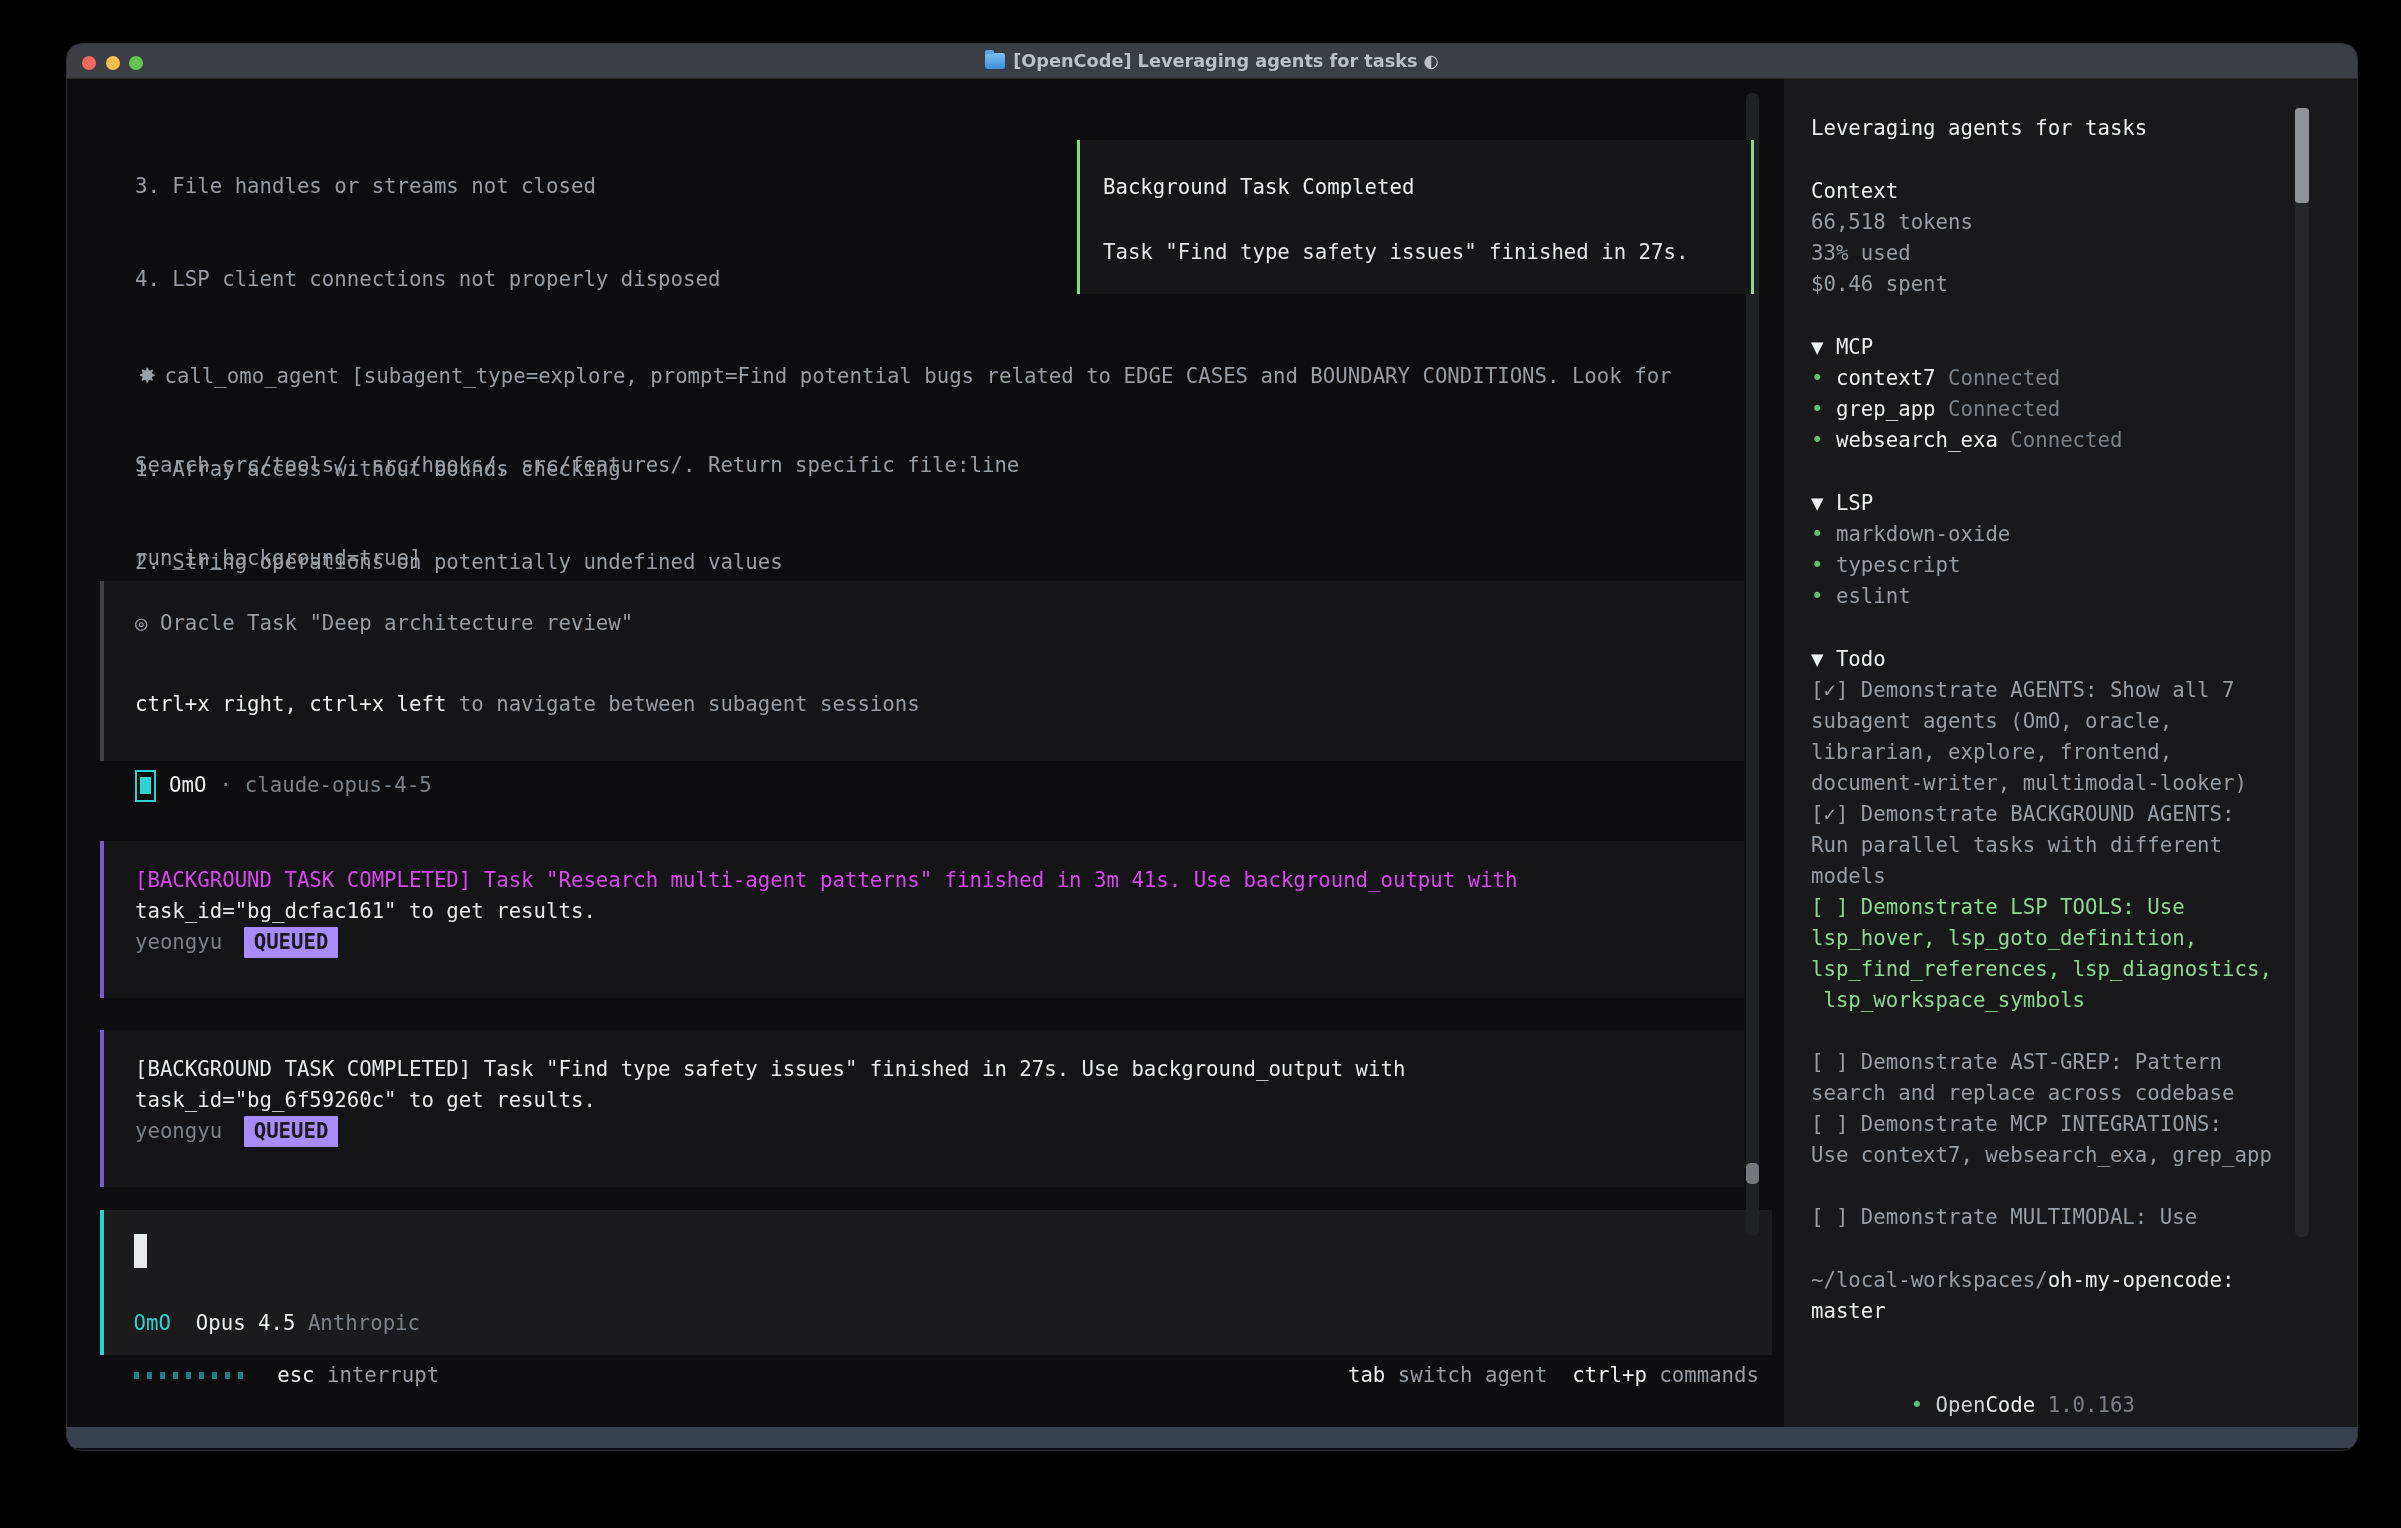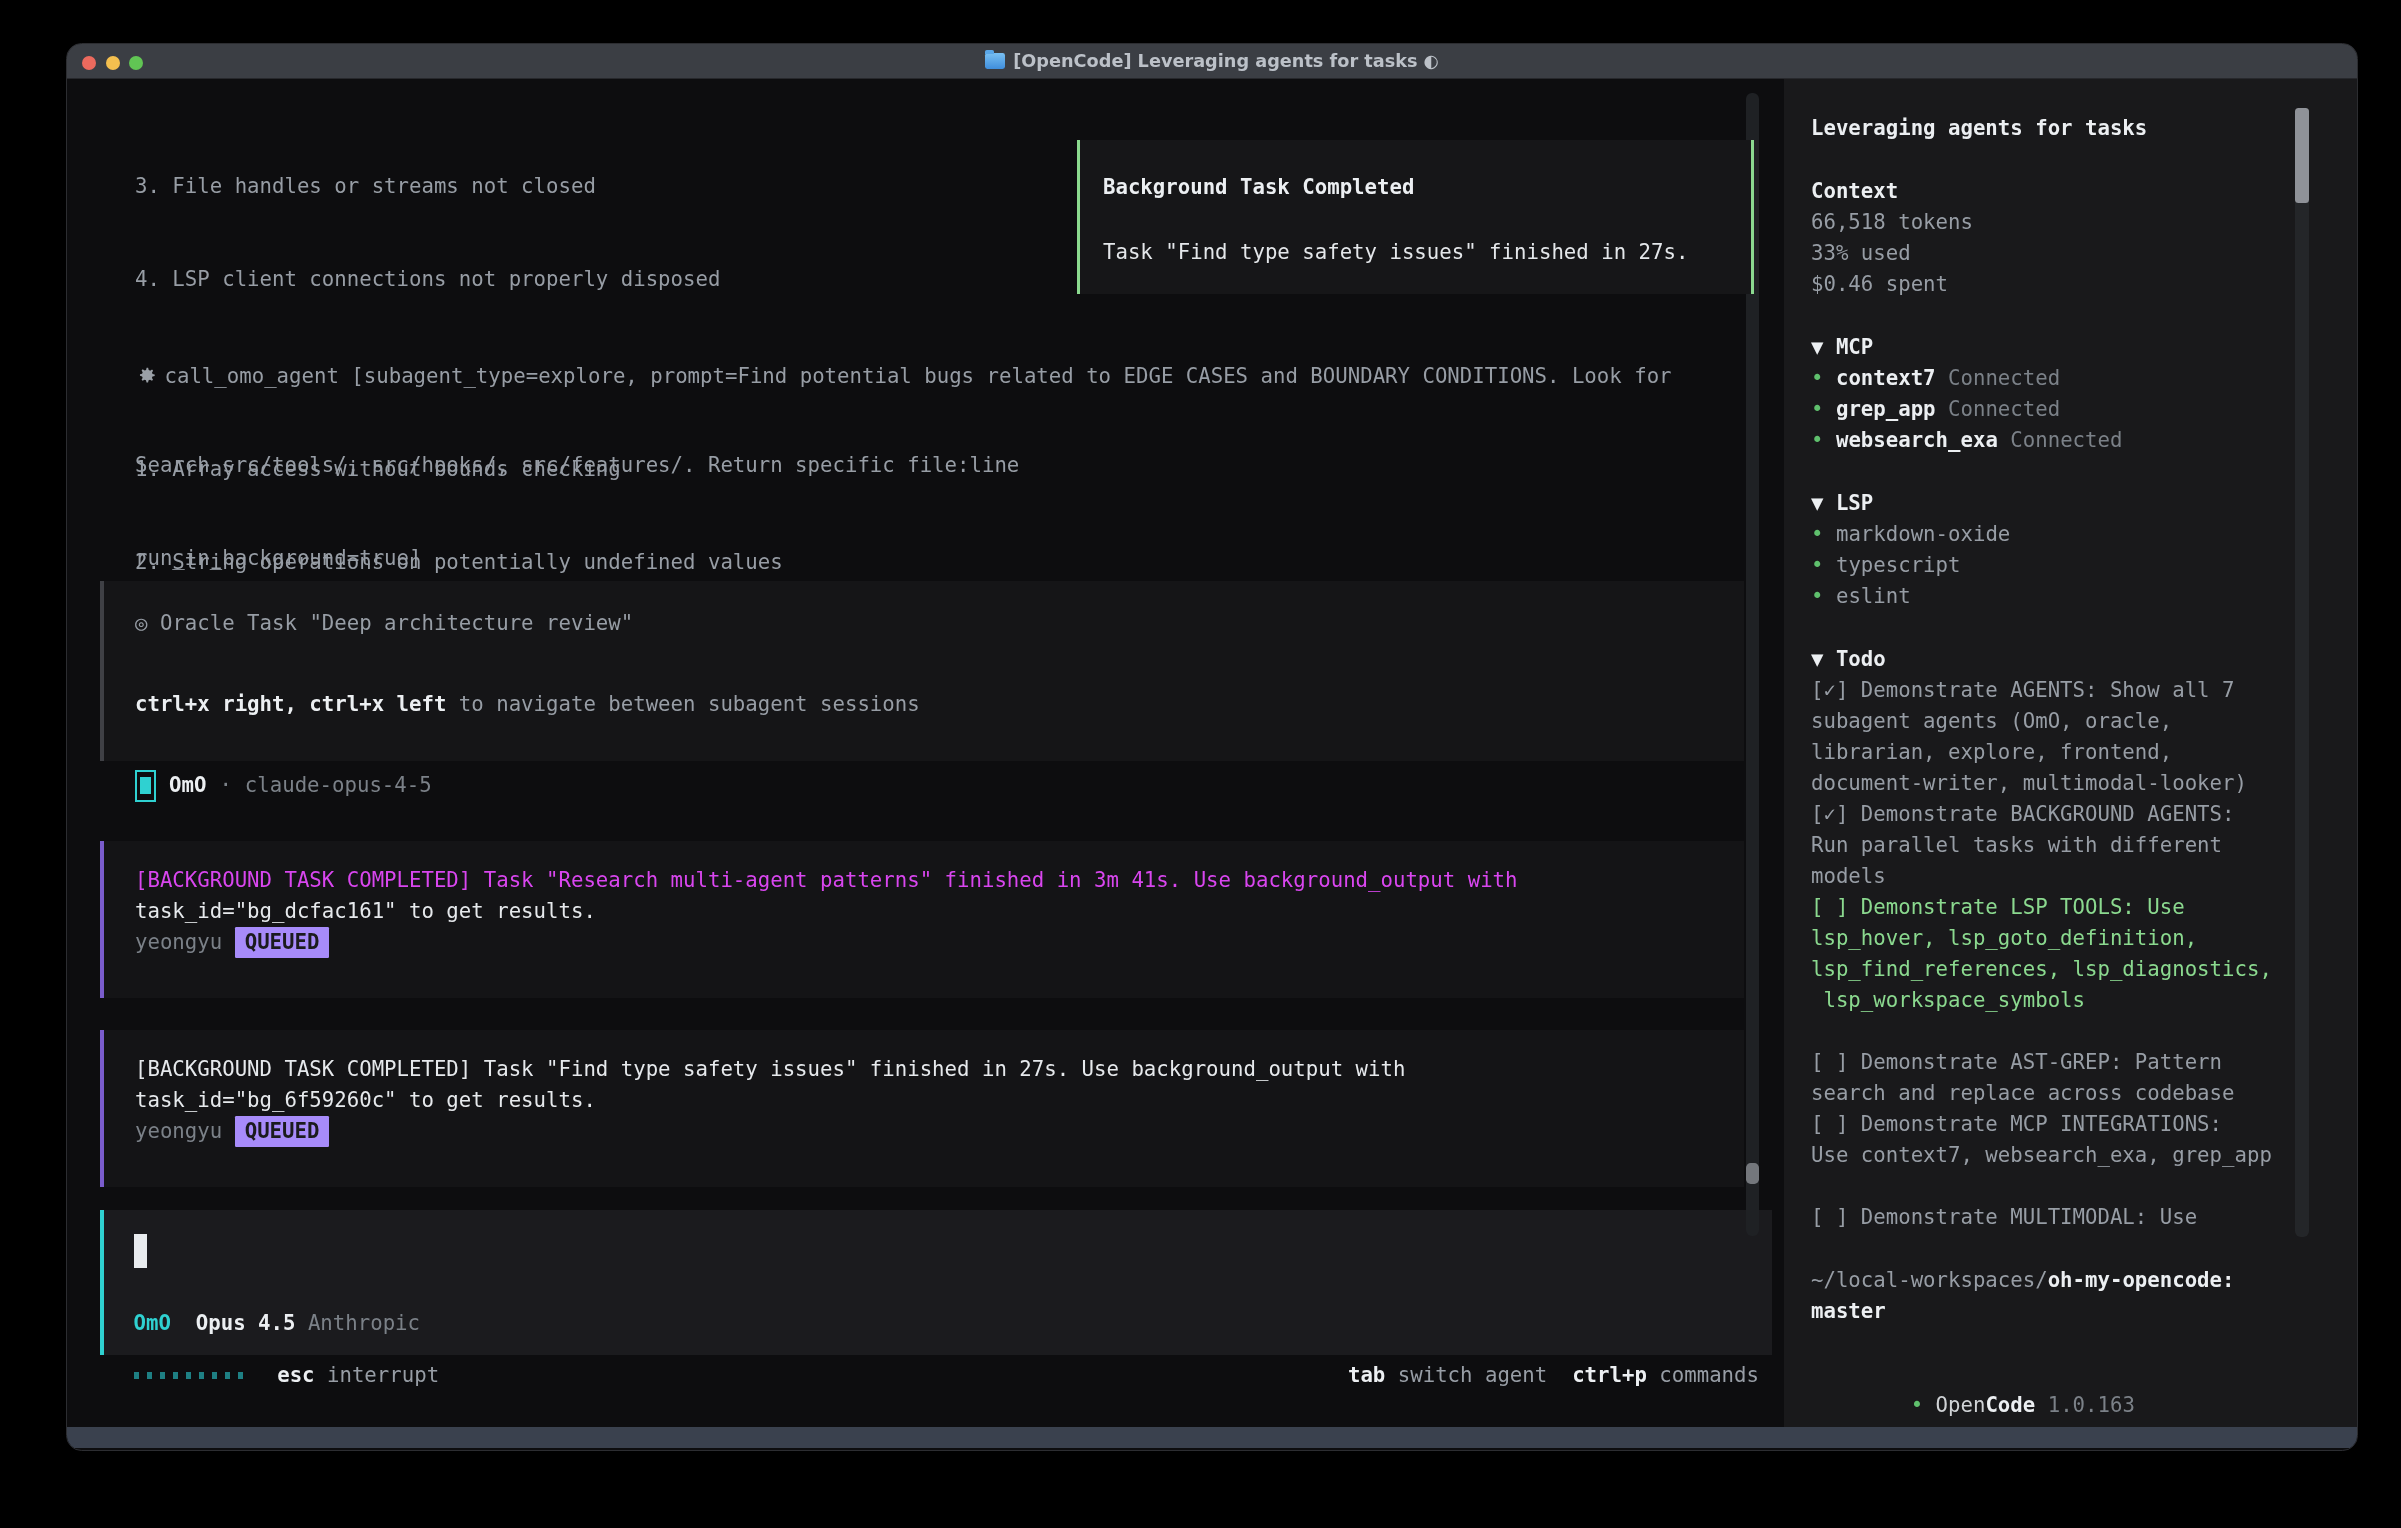--- a/index.html
+++ b/index.html
@@ -12,21 +12,21 @@
     --purple:#7a5ccc;
     --badge:#a78bfa;
     --teal:#1e8084;
     --winbg:#0d0d0f;
     --boxbg:#161618;
     --sidebg:#19191b;
   }
   *{margin:0;padding:0;box-sizing:border-box}
   html,body{width:2401px;height:1528px;background:#000;overflow:hidden}
   .mono{font-family:"DejaVu Sans Mono","Liberation Mono",monospace;font-size:20.7px;line-height:31px;color:var(--muted);white-space:pre}
-  .b{font-weight:bold;color:var(--fg)}
+  .b{font-weight:normal;color:var(--fg)}
   .dimtx{color:var(--dim)}
   .greentx{color:var(--green)}
 
   .window{position:absolute;left:66px;top:43px;width:2292px;height:1408px;background:var(--winbg);
     border:1.2px solid #2c2d31;border-radius:15.4px;overflow:hidden}
   .titlebar{position:relative;height:35px;background:#3b3e44;display:flex;align-items:center;justify-content:center;
     border-bottom:0.6px solid #27282c}
   .lights{position:absolute;left:15.4px;top:0;height:38px;display:flex;align-items:center;gap:9.5px}
   .light{width:14px;height:14px;border-radius:50%}
   .light.red{background:#ec6a5e}.light.yellow{background:#f4bf4f}.light.green{background:#61c554}
@@ -53,21 +53,21 @@
   .toast{left:1010px;top:61px;width:677px;height:154px;background:var(--boxbg);
     border-left:3px solid var(--green);border-right:3px solid var(--green);padding:32px 0 0 23px;z-index:5}
   .toast .body{margin-top:34px;color:#e4e7ea}
 
   
   .chatbox{background:#151517;}
   .oracle{left:33px;top:502px;width:1644px;height:180px;border-left:4.1px solid #3f4045;padding:26.6px 0 0 31px}
   .oracle .hint{margin-top:50px}
   .msg{width:1644px;height:157px;border-left:4.1px solid var(--purple);padding:23.6px 0 0 31px;background:#141416}
   .badge-row{display:flex;align-items:center}
-  .badge{display:inline-block;margin-left:13px;padding:0 9.5px;background:var(--badge);color:#1b1b1e;
+  .badge{display:inline-block;margin-left:22px;padding:0 9.5px;background:var(--badge);color:#1b1b1e;
     font-weight:bold;border-radius:1.2px}
   .agent-line{display:flex;align-items:center;gap:13px}
   .omo-icon{width:21px;height:32px;border:2.4px solid var(--cyan);display:flex;align-items:center;justify-content:center}
   .omo-icon .fill{width:10.6px;height:17.7px;background:var(--cyan)}
 
   .inputbox{left:33px;top:1131px;width:1672px;height:145px;background:#1b1b1e;border-left:4.1px solid var(--cyan);
     padding:23.6px 0 0 29.5px}
   .cursor{width:13px;height:34px;background:#e9ecef}
   .input-meta{position:absolute;left:29.5px;top:98px;display:flex;gap:0}
 

